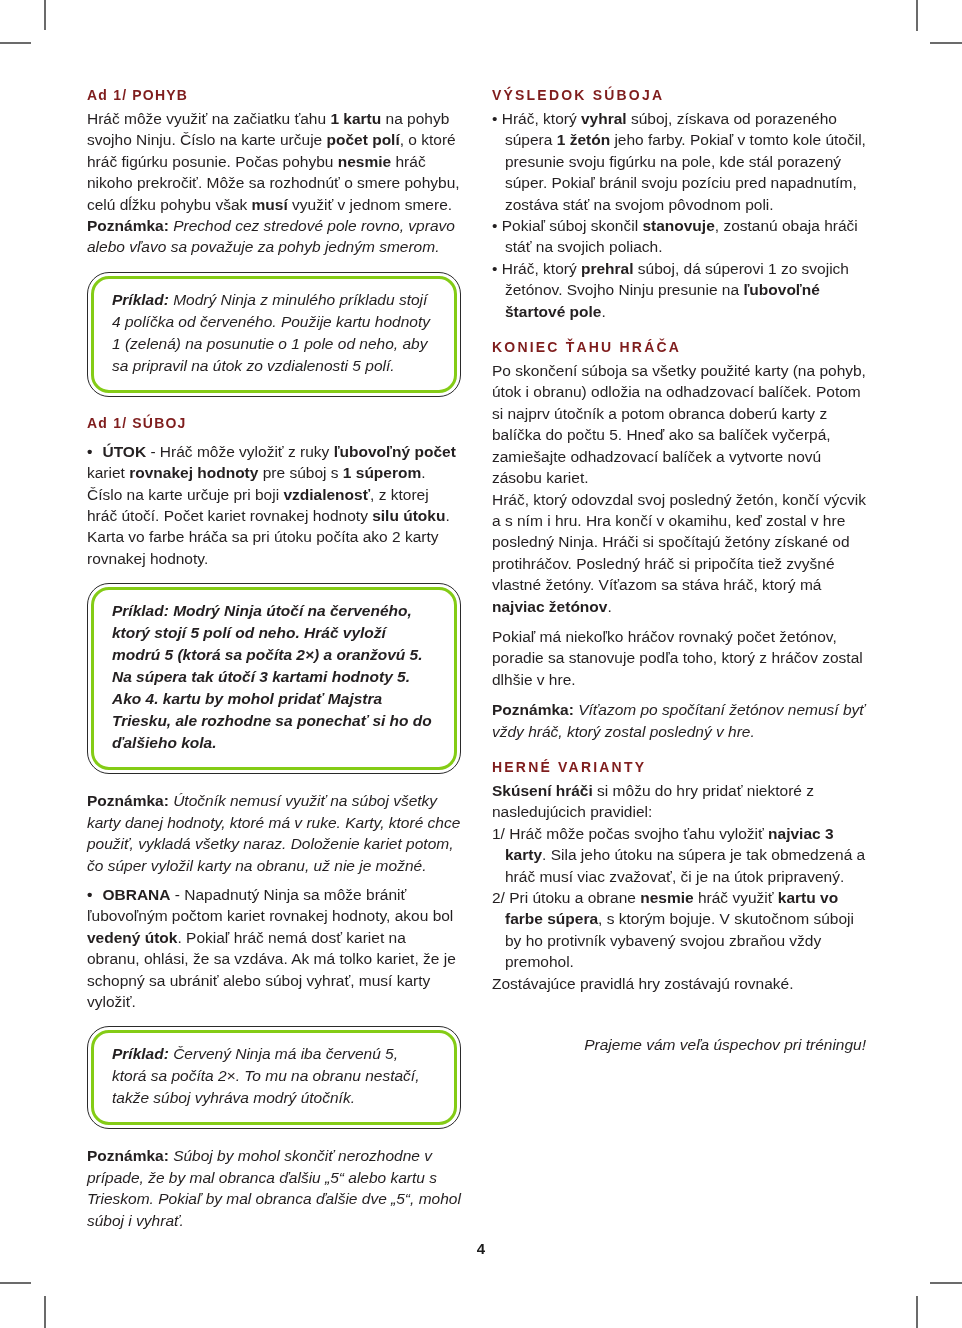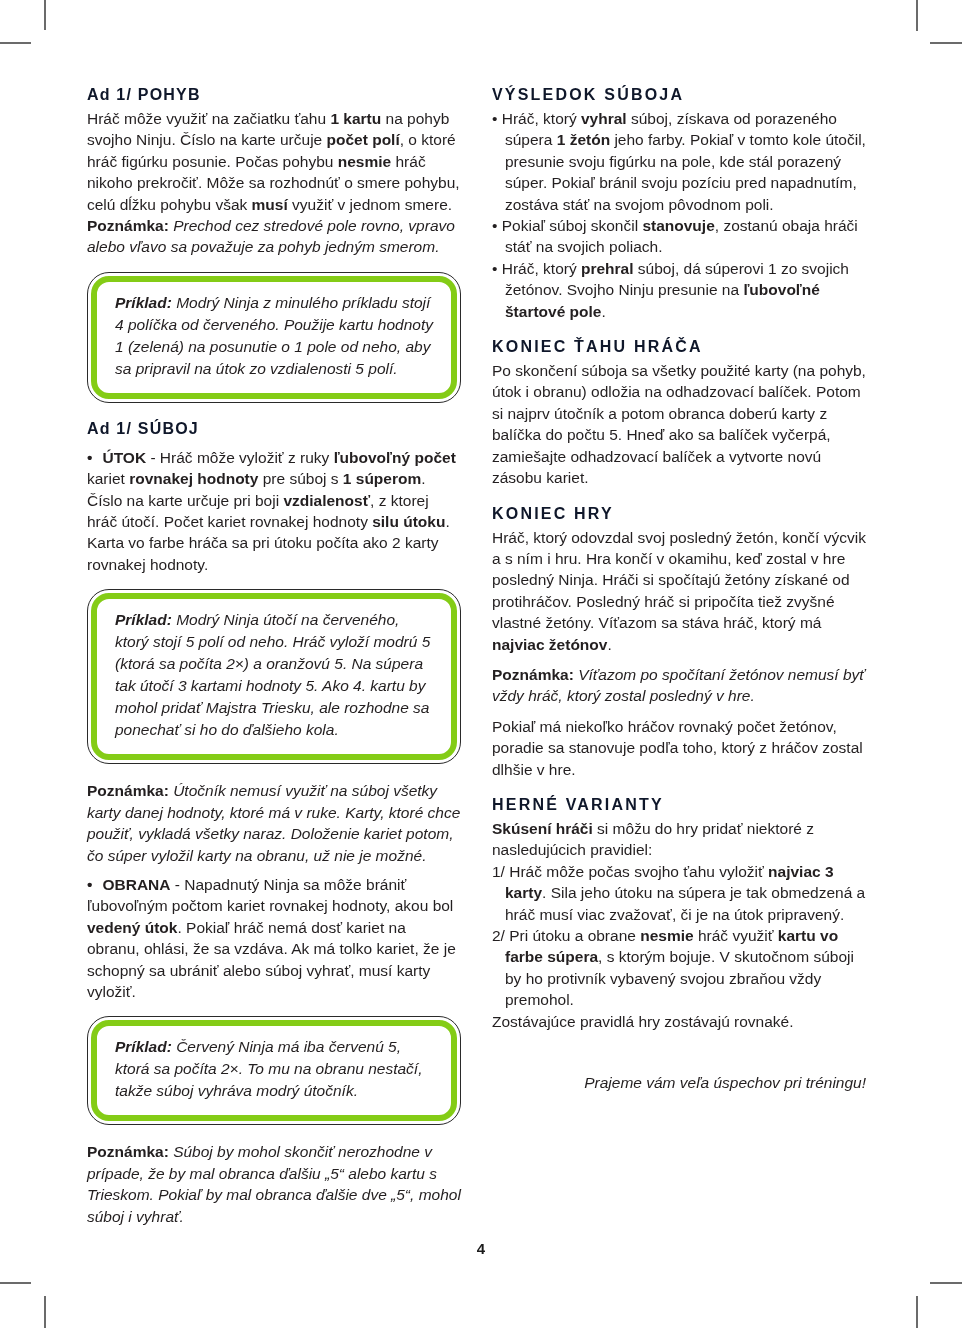--- a/index.html
+++ b/index.html
@@ -27,41 +27,41 @@
   .content {
     position: absolute;
     left: 87px; top: 85px;
     width: 780px;
     display: flex;
     gap: 31px;
   }
   .col { width: 374px; font-size: 15.5px; line-height: 21.4px; }
 
   h2 {
-    font-size: 16px;
+    font-size: 14px;
     font-weight: 700;
-    color: #0f172a;
+    color: #7f1d1d;
     line-height: 20px;
   }
   h2.h-ad   { letter-spacing: 1.2px; margin: 0 0 3px 0; }
   h2.h-caps { letter-spacing: 2.2px; margin: 0 0 3px 0; }
   h2.h-mid  { margin-top: 15px; }
 
   p { margin: 0; }
   .para { margin: 0; }
   .gap-top { margin-top: 9px; }
 
   .example {
     border: 1.5px solid #2a2a2a;
     border-radius: 22px;
     padding: 3px;
     margin: 14px 0 16px 0;
   }
   .example-inner {
-    border: 6px solid #84cc16;
+    border: 3px solid #84cc16;
     border-radius: 18px;
     padding: 10px 18px 13px 18px;
     font-size: 15.5px;
     line-height: 22px;
   }
 
   .bullet-para { margin: 8px 0 0 0; }
   .lbullet { font-weight: 700; margin-right: 10px; }
 
   .hang { padding-left: 13px; text-indent: -13px; }
@@ -110,21 +110,21 @@
           <p><span style="font-weight: 700; font-style: italic;">Príklad:  </span><span style="font-style: italic;">Modrý Ninja z minulého príkladu stojí 4 políčka od červeného. Použije kartu hodnoty 1 (zelená) na posunutie o 1 pole od neho, aby sa pripravil na útok zo vzdialenosti 5 polí.</span></p>
         </div>
       </div>
 
       <h2 class="h-ad">Ad 1/ SÚBOJ</h2>
 
       <p class="para bullet-para"><span class="lbullet">•</span><span><span style="font-weight: 700;">ÚTOK</span><span> - Hráč môže vyložiť z ruky </span><span style="font-weight: 700;">ľubovoľný počet</span><span> kariet </span><span style="font-weight: 700;">rovnakej hodnoty</span><span> pre súboj s </span><span style="font-weight: 700;">1 súperom</span><span>. Číslo na karte určuje pri boji </span><span style="font-weight: 700;">vzdialenosť</span><span>, z ktorej hráč útočí. Počet kariet rovnakej hodnoty </span><span style="font-weight: 700;">silu útoku</span><span>. Karta vo farbe hráča sa pri útoku počíta ako 2 karty rovnakej hodnoty.</span></span></p>
 
       <div class="example">
         <div class="example-inner">
-          <p><span style="font-weight: 700; font-style: italic;">Príklad: </span><span style="font-style: italic;">Modrý Ninja útočí na červeného, ktorý stojí 5 polí od neho. Hráč vyloží modrú 5 (ktorá sa počíta 2×) a oranžovú 5. Na súpera tak útočí 3 kartami hodnoty 5. Ako 4. kartu by mohol pridať Majstra Triesku, ale rozhodne sa ponechať si ho do ďalšieho kola.</span></p>
+          <p><span style="font-weight: 700; font-style: italic;">Príklad: </span><span style="font-style: italic; font-weight: bold;">Modrý Ninja útočí na červeného, ktorý stojí 5 polí od neho. Hráč vyloží modrú 5 (ktorá sa počíta 2×) a oranžovú 5. Na súpera tak útočí 3 kartami hodnoty 5. Ako 4. kartu by mohol pridať Majstra Triesku, ale rozhodne sa ponechať si ho do ďalšieho kola.</span></p>
         </div>
       </div>
 
       <p class="para"><span style="font-weight: 700;">Poznámka: </span><span style="font-style: italic;">Útočník nemusí využiť na súboj všetky karty danej hodnoty, ktoré má v ruke. Karty, ktoré chce použiť, vykladá všetky naraz. Doloženie kariet potom, čo súper vyložil karty na obranu, už nie je možné.</span></p>
 
       <p class="para bullet-para"><span class="lbullet">•</span><span><span style="font-weight: 700;">OBRANA</span><span> - Napadnutý Ninja sa môže brániť ľubovoľným počtom kariet rovnakej hodnoty, akou bol </span><span style="font-weight: 700;">vedený útok</span><span>. Pokiaľ hráč nemá dosť kariet na obranu, ohlási, že sa vzdáva. Ak má tolko kariet, že je schopný sa ubrániť alebo súboj vyhrať, musí karty vyložiť.</span></span></p>
 
       <div class="example">
         <div class="example-inner">
           <p><span style="font-weight: 700; font-style: italic;">Príklad: </span><span style="font-style: italic;">Červený Ninja má iba červenú 5, ktorá sa počíta 2×. To mu na obranu nestačí, takže súboj vyhráva modrý útočník.</span></p>
@@ -139,24 +139,23 @@
 
       <h2 class="h-caps">VÝSLEDOK SÚBOJA</h2>
 
       <p class="para hang"><span>•</span><span>&nbsp;</span><span><span>Hráč, ktorý </span><span style="font-weight: 700;">vyhral</span><span> súboj, získava od porazeného súpera </span><span style="font-weight: 700;">1 žetón</span><span> jeho farby. Pokiaľ v tomto kole útočil, presunie svoju figúrku na pole, kde stál porazený súper. Pokiaľ bránil svoju pozíciu pred napadnutím, zostáva stáť na svojom pôvodnom poli.</span></span></p>
       <p class="para hang"><span>•</span><span>&nbsp;</span><span><span>Pokiaľ súboj skončil </span><span style="font-weight: 700;">stanovuje</span><span>, zostanú obaja hráči stáť na svojich poliach.</span></span></p>
       <p class="para hang"><span>•</span><span>&nbsp;</span><span><span>Hráč, ktorý </span><span style="font-weight: 700;">prehral</span><span> súboj, dá súperovi 1 zo svojich žetónov. Svojho Ninju presunie na </span><span style="font-weight: 700;">ľubovoľné štartové pole</span><span>.</span></span></p>
 
       <h2 class="h-caps h-mid">KONIEC ŤAHU HRÁČA</h2>
       <p class="para"><span>Po skončení súboja sa všetky použité karty (na pohyb, útok i obranu) odložia na odhadzovací balíček. Potom si najprv útočník a potom obranca doberú karty z balíčka do počtu 5. Hneď ako sa balíček vyčerpá, zamiešajte odhadzovací balíček a vytvorte novú zásobu kariet.</span></p>
 
-      <h2 class="h-caps h-mid">KONIEC HRY</h2>
       <p class="para"><span>Hráč, ktorý odovzdal svoj posledný žetón, končí výcvik a s ním i hru. Hra končí v okamihu, keď zostal v hre posledný Ninja. Hráči si spočítajú žetóny získané od protihráčov. Posledný hráč si pripočíta tiež zvyšné vlastné žetóny. Víťazom sa stáva hráč, ktorý má </span><span style="font-weight: 700;">najviac žetónov</span><span>.</span></p>
+      <p class="para gap-top"><span>Pokiaľ má niekoľko hráčov rovnaký počet žetónov, poradie sa stanovuje podľa toho, ktorý z hráčov zostal dlhšie v hre.</span></p>
       <p class="para gap-top"><span style="font-weight: 700;">Poznámka: </span><span style="font-style: italic;">Víťazom po spočítaní žetónov nemusí byť vždy hráč, ktorý zostal posledný v hre.</span></p>
-      <p class="para gap-top"><span>Pokiaľ má niekoľko hráčov rovnaký počet žetónov, poradie sa stanovuje podľa toho, ktorý z hráčov zostal dlhšie v hre.</span></p>
 
       <h2 class="h-caps h-mid">HERNÉ VARIANTY</h2>
       <p class="para"><span style="font-weight: 700; text-align: center;">Skúsení hráči</span><span> si môžu do hry pridať niektoré z nasledujúcich pravidiel:</span></p>
       <p class="para hang"><span>1/ Hráč môže počas svojho ťahu vyložiť </span><span style="font-weight: 700;">najviac 3 karty</span><span>. Sila jeho útoku na súpera je tak obmedzená a hráč musí viac zvažovať, či je na útok pripravený.</span></p>
       <p class="para hang"><span>2/ Pri útoku a obrane </span><span style="font-weight: 700;">nesmie</span><span> hráč využiť </span><span style="font-weight: 700;">kartu vo farbe súpera</span><span>, s ktorým bojuje. V skutočnom súboji by ho protivník vybavený svojou zbraňou vždy premohol.</span></p>
       <p class="para"><span>Zostávajúce pravidlá hry zostávajú rovnaké.</span></p>
 
       <p class="signoff">Prajeme vám veľa úspechov pri tréningu!</p>
 
     </div>

